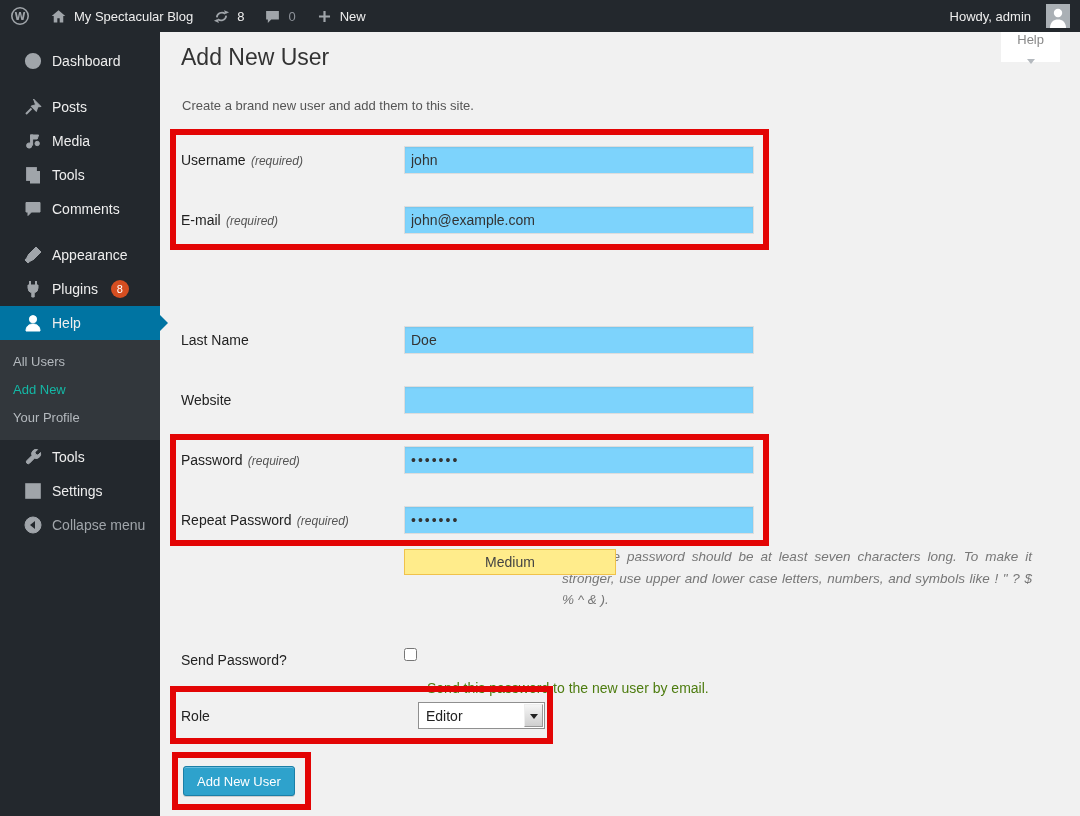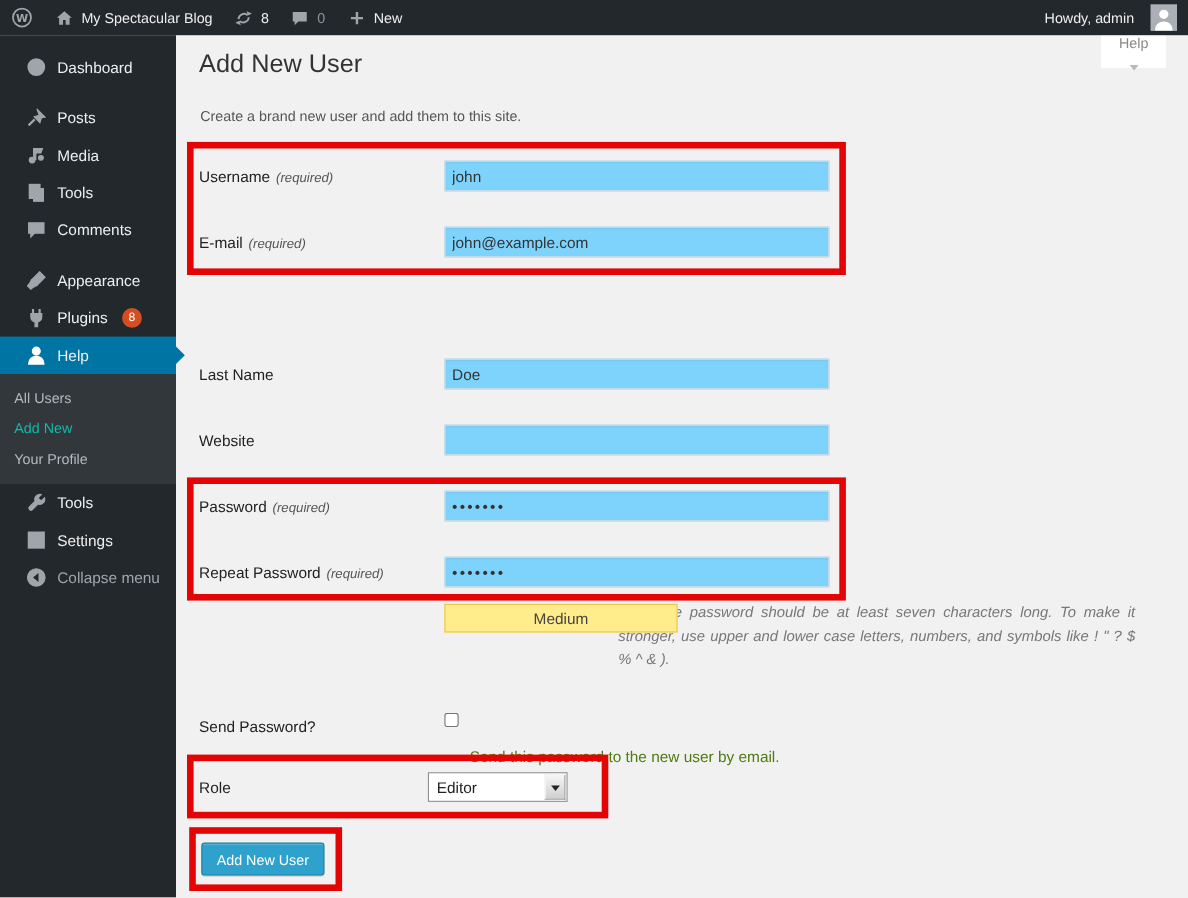--- a/index.html
+++ b/index.html
@@ -58,21 +58,21 @@
          border:1px solid #f0c24b;text-align:center;line-height:24px;font-size:14px;color:#444;}
   .pw-hint{position:absolute;left:20px;top:514px;width:852px;font-style:italic;font-size:13.5px;
            line-height:21.5px;color:#777;text-align:justify;}
   .pw-hint::before{content:"";float:left;width:382px;height:44px;}
 
   .send-row{position:absolute;left:21px;top:614px;height:22px;width:860px;}
   .send-row input{position:absolute;left:223px;top:2px;width:13px;height:13px;margin:0;}
   .cb-label{position:absolute;left:246px;top:0;font-size:14px;color:#4d7c0f;line-height:20px;margin-top:32px;}
 
   .role-row{position:absolute;left:21px;top:670px;height:26px;width:500px;}
-  .fake-select{position:absolute;left:208px;top:0;width:125px;height:25px;background:#fff;
+  .fake-select{position:absolute;left:237px;top:0;width:125px;height:25px;background:#fff;
                border:1px solid #8f8f8f;display:flex;align-items:center;cursor:pointer;}
   .sel-text{flex:1;padding:0 7px;font-size:14px;color:#222;}
   .sel-btn{width:17px;height:21px;margin-right:1px;background:linear-gradient(#f5f5f5,#cfcfcf);
            border:1px solid #999;border-top-color:#eee;border-left-color:#eee;
            display:flex;align-items:center;justify-content:center;}
   .caret2{width:0;height:0;border:4px solid transparent;border-top:5px solid #222;margin-top:5px;}
 
   .submit-btn{position:absolute;left:23px;top:734px;height:30px;padding:0 13px;background:#2ea2cc;
               border:1px solid #1b7fa7;border-radius:3px;color:#fff;font-size:13px;cursor:pointer;
               font-family:inherit;box-shadow:inset 0 1px 0 rgba(140,205,235,.6),0 1px 0 rgba(0,0,0,.15);}

